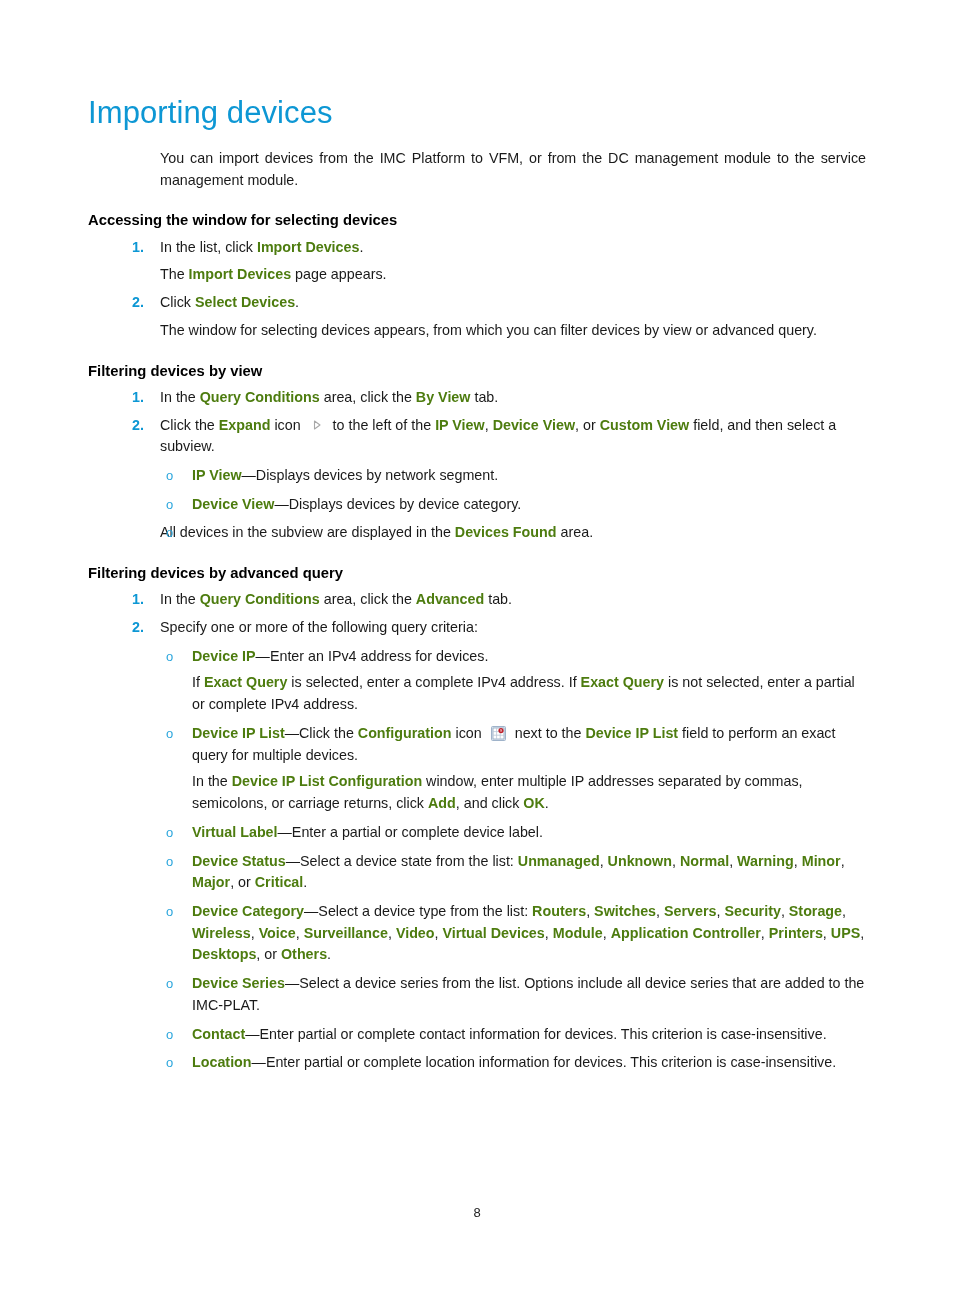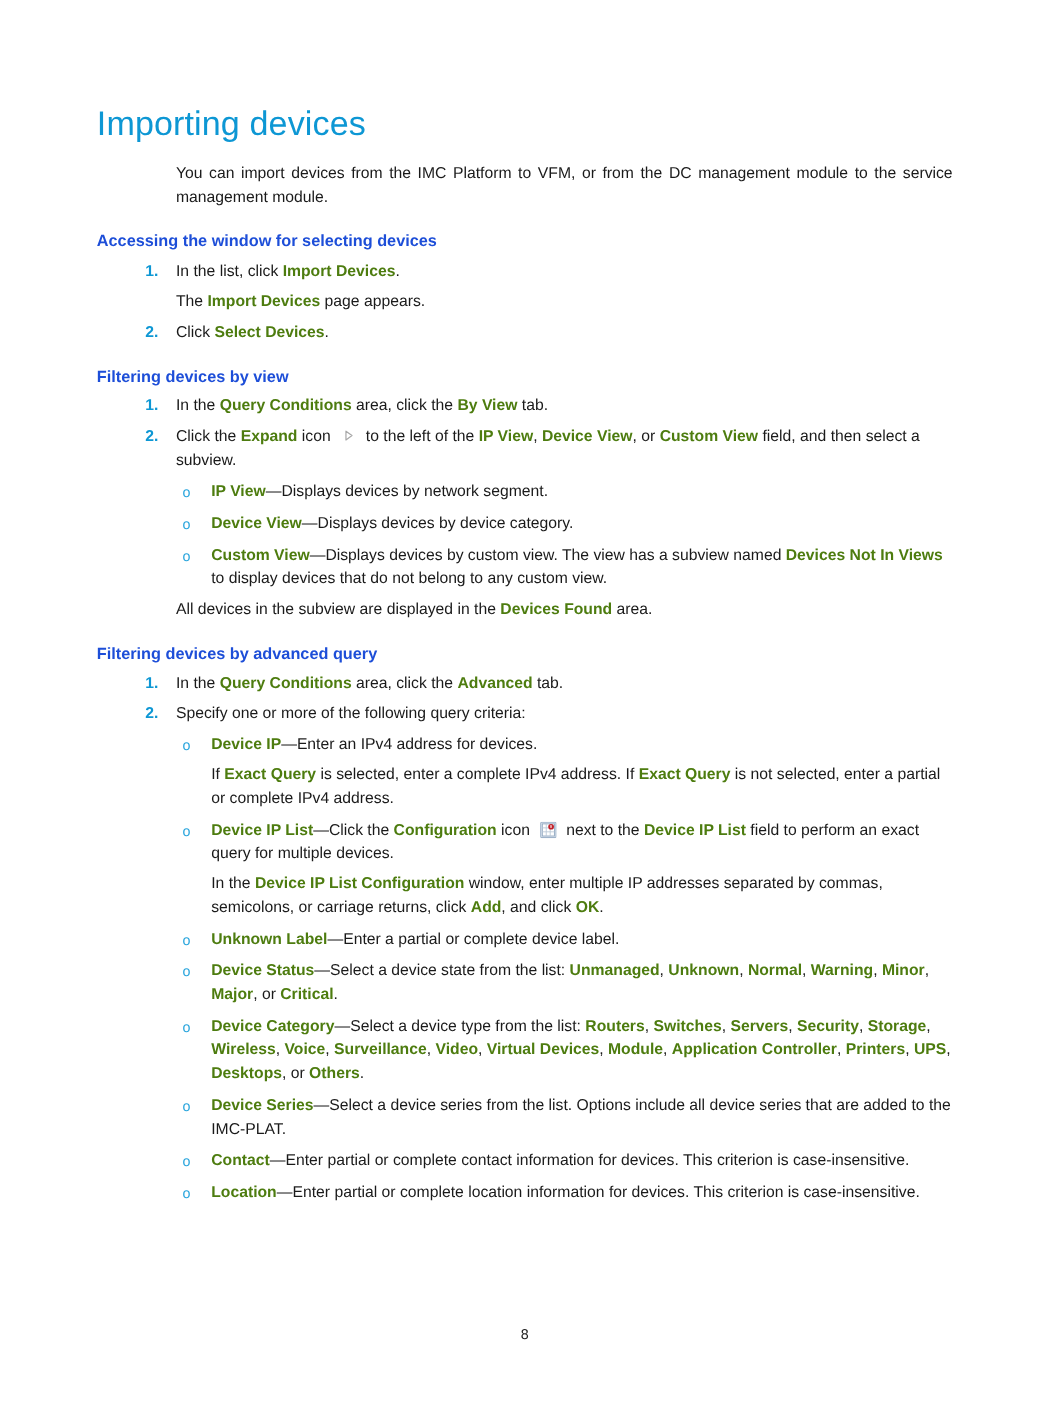--- a/index.html
+++ b/index.html
@@ -51,21 +51,21 @@
     font-size: 14.3px;
     line-height: 1.52;
     text-align: justify;
     color: #1a1a1a;
   }
 
   
   .section-heading {
     font-size: 14.8px;
     font-weight: bold;
-    color: #1d4ed8;
+    color: #000000;
     margin: 20px 0 6px 0;
     line-height: 1.3;
   }
 
   
   .steps {
     margin: 0;
     padding: 0;
     list-style: none;
   }
@@ -173,20 +173,21 @@
       <ol class="steps">
         <li class="step">
           <span class="step-num">1.</span>
           <span>In the list, click <b>Import Devices</b>.</span>
         </li>
         <li class="cont">The <b>Import Devices</b> page appears.</li>
         <li class="step">
           <span class="step-num">2.</span>
           <span>Click <b>Select Devices</b>.</span>
         </li>
+        <li class="cont">The window for selecting devices appears, from which you can filter devices by view or advanced query.</li>
       </ol>
     </div>
 
     <div>
       <div class="section-heading">Filtering devices by view</div>
       <ol class="steps">
         <li class="step">
           <span class="step-num">1.</span>
           <span>In the <b>Query Conditions</b> area, click the <b>By View</b> tab.</span>
         </li>
@@ -201,21 +202,20 @@
         <li class="subbullet">
           <span class="subbullet-mark">o</span>
           <span><b>IP View</b>—Displays devices by network segment.</span>
         </li>
         <li class="subbullet">
           <span class="subbullet-mark">o</span>
           <span><b>Device View</b>—Displays devices by device category.</span>
         </li>
         <li class="subbullet">
           <span class="subbullet-mark">o</span>
-          <span><b>Custom View</b>—Displays devices by custom view. The view has a subview named <b>Devices Not In Views</b> to display devices that do not belong to any custom view.</span>
         </li>
       </ul>
       <p class="cont">All devices in the subview are displayed in the <b>Devices Found</b> area.</p>
     </div>
 
     <div>
       <div class="section-heading">Filtering devices by advanced query</div>
       <ol class="steps">
         <li class="step">
           <span class="step-num">1.</span>
@@ -241,21 +241,21 @@
                   <line x1="2" y1="9.2" x2="13" y2="9.2" stroke="#b9c7d6" stroke-width="0.8"></line>
                   <line x1="5.6" y1="2" x2="5.6" y2="13" stroke="#b9c7d6" stroke-width="0.8"></line>
                   <line x1="9.2" y1="2" x2="9.2" y2="13" stroke="#b9c7d6" stroke-width="0.8"></line>
                   <circle cx="10" cy="4.6" r="2.6" fill="#c0202a"></circle>
                   <text x="10" y="6.1" font-size="4" fill="#ffffff" text-anchor="middle" font-family="Liberation Sans, sans-serif">9</text>
                 </svg></span> next to the <b>Device IP List</b> field to perform an exact query for multiple devices.</span>
         </li>
         <li class="subcont">In the <b>Device IP List Configuration</b> window, enter multiple IP addresses separated by commas, semicolons, or carriage returns, click <b>Add</b>, and click <b>OK</b>.</li>
         <li class="subbullet">
           <span class="subbullet-mark">o</span>
-          <span><b>Unknown Label</b>—Enter a partial or complete device label.</span>
+          <span><b>Virtual Label</b>—Enter a partial or complete device label.</span>
         </li>
         <li class="subbullet">
           <span class="subbullet-mark">o</span>
           <span><b>Device Status</b>—Select a device state from the list: <b>Unmanaged</b>, <b>Unknown</b>, <b>Normal</b>, <b>Warning</b>, <b>Minor</b>, <b>Major</b>, or <b>Critical</b>.</span>
         </li>
         <li class="subbullet">
           <span class="subbullet-mark">o</span>
           <span><b>Device Category</b>—Select a device type from the list: <b>Routers</b>, <b>Switches</b>, <b>Servers</b>, <b>Security</b>, <b>Storage</b>, <b>Wireless</b>, <b>Voice</b>, <b>Surveillance</b>, <b>Video</b>, <b>Virtual Devices</b>, <b>Module</b>, <b>Application Controller</b>, <b>Printers</b>, <b>UPS</b>, <b>Desktops</b>, or <b>Others</b>.</span>
         </li>
         <li class="subbullet">

